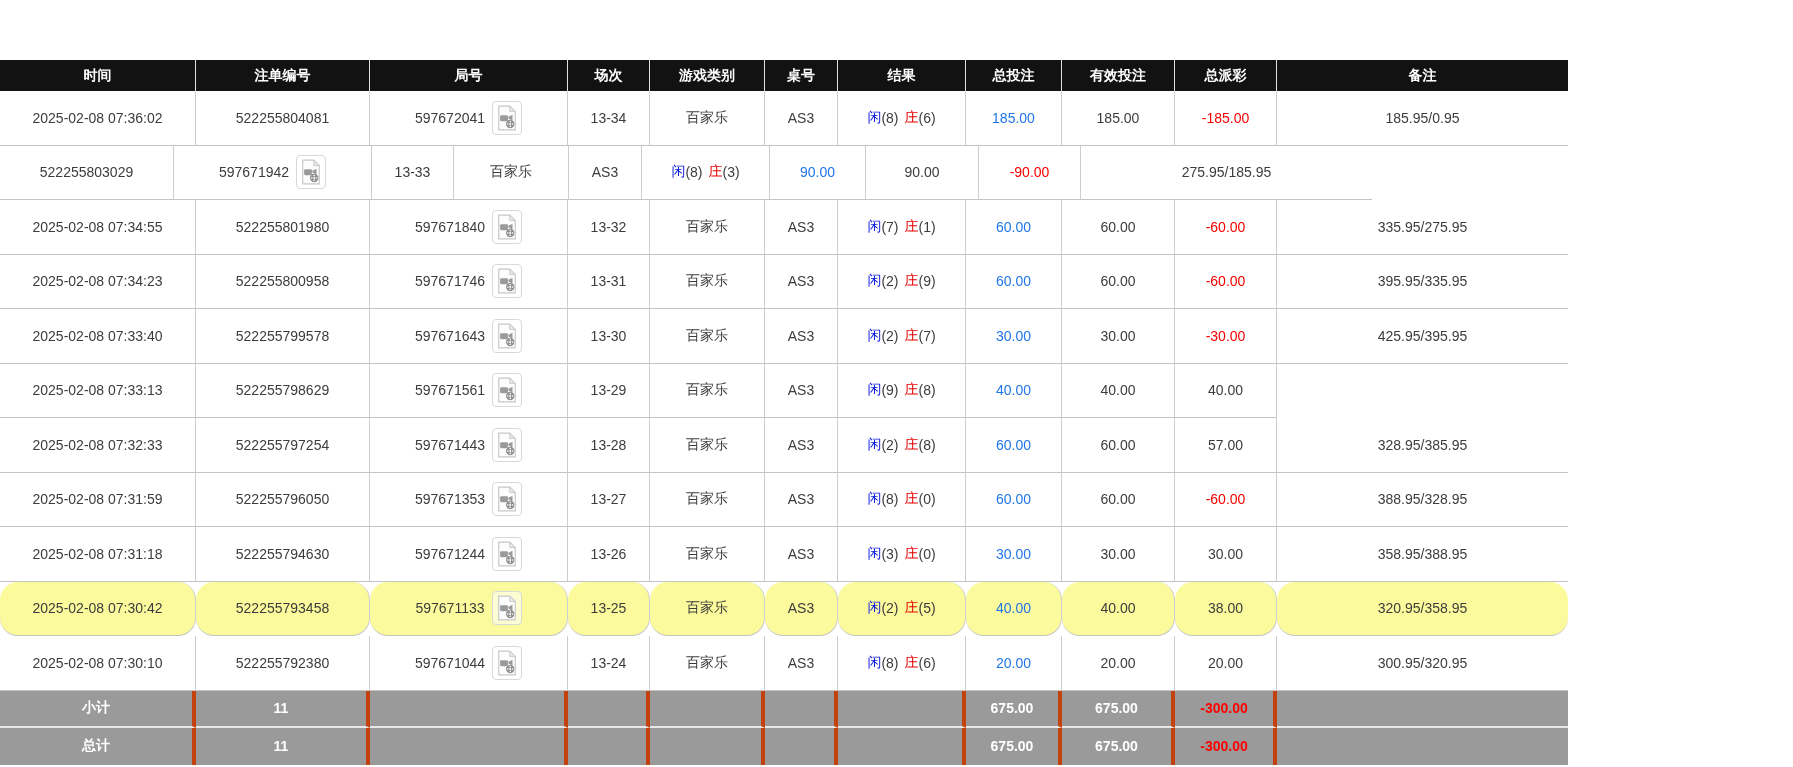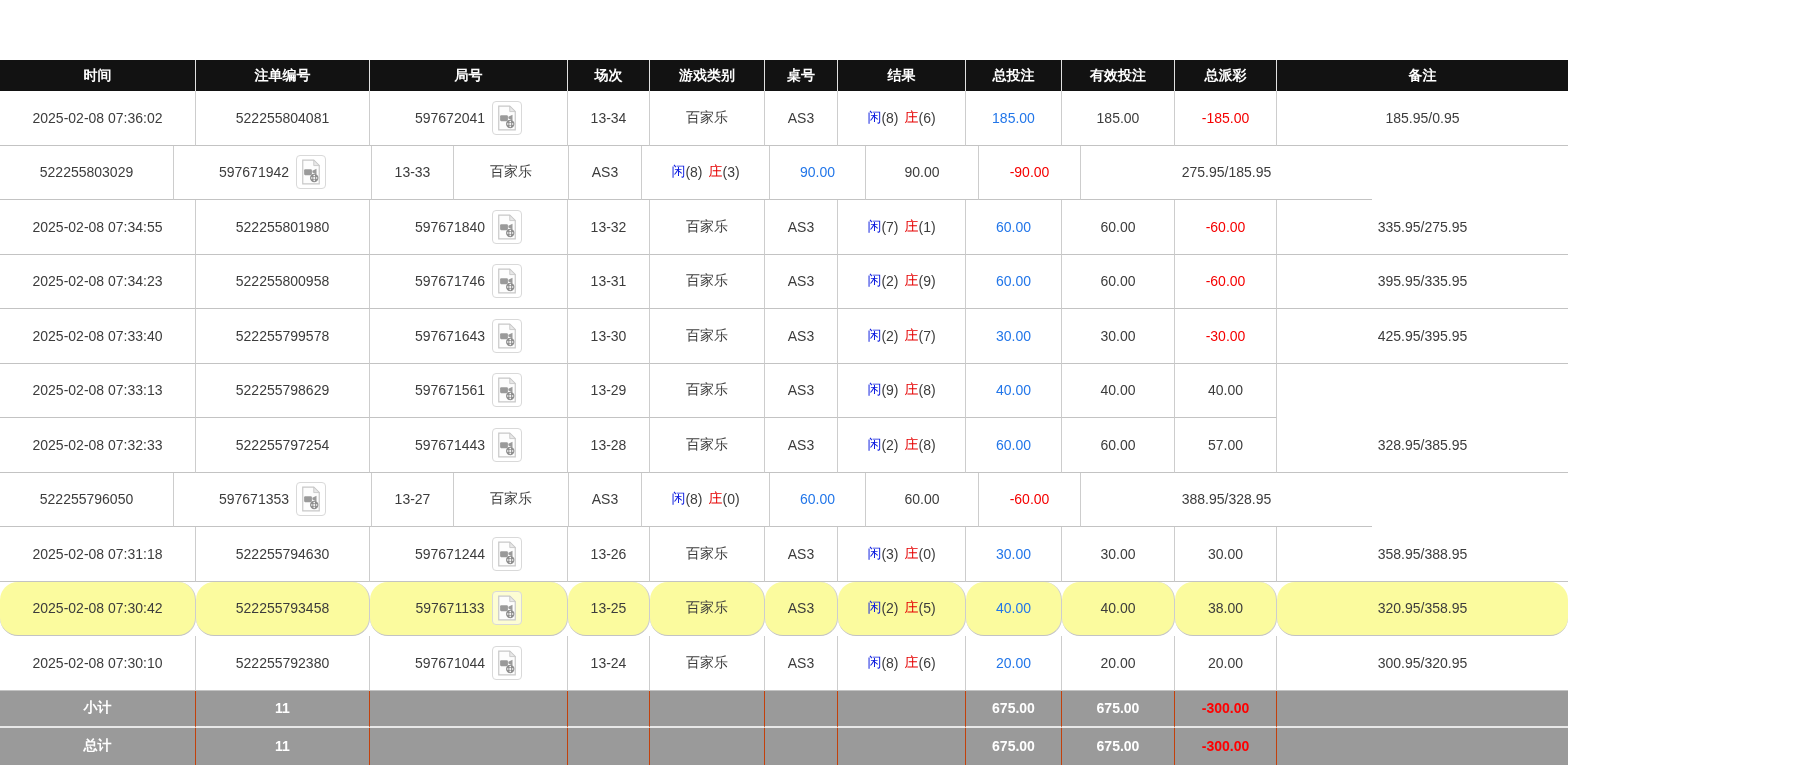--- a/index.html
+++ b/index.html
@@ -39,21 +39,21 @@
   .lbl-p{color:#0b1bdf;}
   .lbl-b{color:#e50000;margin-left:6px;}
   .score{color:#3c3c3c;}
   .vbtn{
     width:30px;height:34px;margin-left:7px;padding:0;cursor:pointer;
     border:1px solid #d9d9d9;border-radius:4px;background:rgba(255,255,255,0.55);
     display:flex;align-items:center;justify-content:center;
   }
   .tr.sum .td{
     background:#9a9a9a;color:#ffffff;font-weight:bold;height:37px;
-    border-right:1px solid #c2410c;border-bottom:none;
+    border-right:4px solid #c2410c;border-bottom:none;
   }
   .tr.sum .td.c10{border-right:none;}
   .tr.sum .col-payout.neg{color:#ff0000;}
   .tr.sum-first .td{border-bottom:2px solid #e8e8e8;}
   .footer-bar{width:1568px;height:13px;background:#0d0d0d;margin-top:2px;}
 </style>
 </head>
 <body>
 
 <div class="page">
@@ -325,20 +325,21 @@
             <span class="lbl-b">庄</span>
             <span class="score">(8)</span>
     </div>
     <div class="td c7 col-totalbet">60.00</div>
     <div class="td c8">60.00</div>
     <div class="td c9 col-payout">57.00</div>
     <div class="td c10">328.95/385.95</div>
   </div>
 
   <div class="tr">
+    <div class="td c0">2025-02-08 07:31:59</div>
     <div class="td c1">522255796050</div>
     <div class="td c2">
       <span>597671353</span>
       <button class="vbtn">
         <span style="display:flex;">
           <svg width="22" height="26" viewBox="0 0 24 28">
             <path d="M3 1 h12 l6 6 v20 h-18 z" fill="#fdfdfd" stroke="#c8c8c8" stroke-width="1.3"></path>
             <path d="M15 1 l6 6 h-6 z" fill="#e8e8e8" stroke="#c8c8c8" stroke-width="1"></path>
             <rect x="4.5" y="11" width="8.5" height="6.5" rx="1.2" fill="#9a9a9a"></rect>
             <path d="M13.5 12.6 l4.5 -2.2 v6.4 l-4.5 -2.2 z" fill="#9a9a9a"></path>

